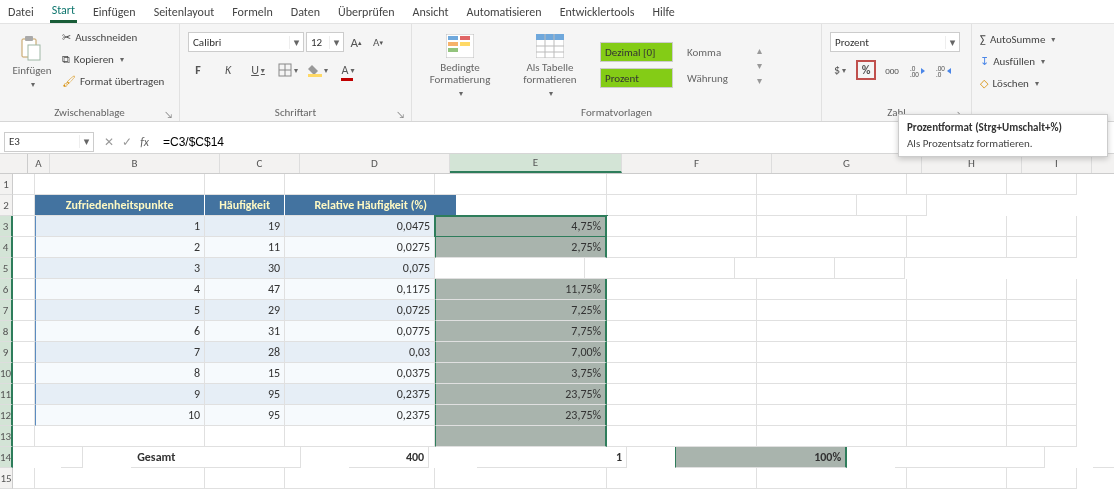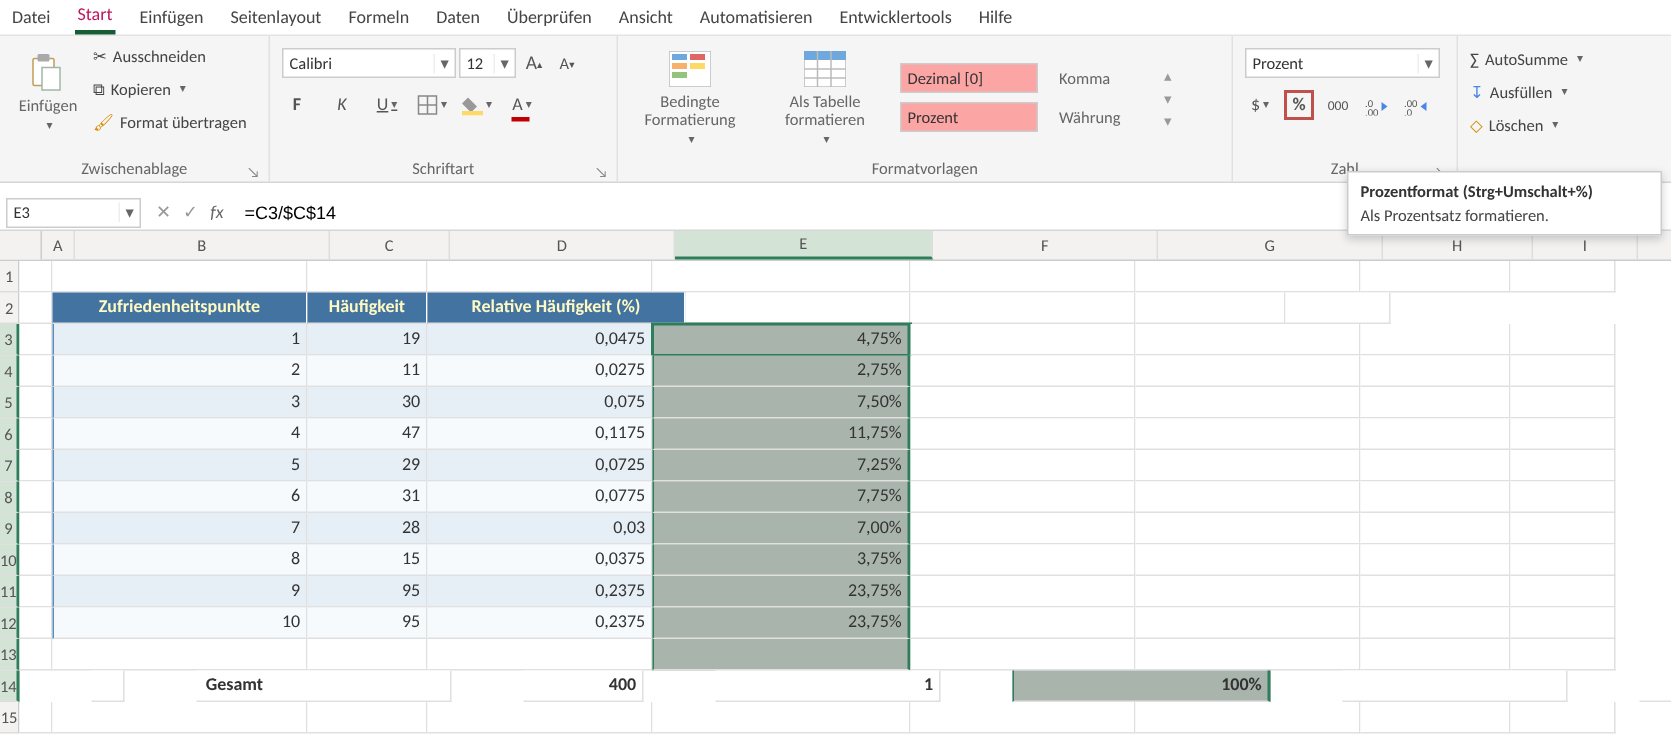--- a/index.html
+++ b/index.html
@@ -1,21 +1,21 @@
 <!DOCTYPE html>
 <html><head>
 <meta charset="utf-8">
 <style>
   * { box-sizing: border-box; margin: 0; padding: 0; }
   body { font-family: "Segoe UI", Calibri, sans-serif; font-size: 12px; background: #fff; color: #333; overflow: hidden; width: 1114px; height: 504px; }
 
   
   .menubar { display: flex; align-items: center; height: 24px; padding: 0 6px; background: #fff; border-bottom: 1px solid #e3e3e3; gap: 14px; }
   .menubar .tab { padding: 3px 2px; font-size: 12px; color: #444; cursor: pointer; }
-  .menubar .tab.active { color: #be185d; border-bottom: 3px solid #185c37; font-weight: 400; }
+  .menubar .tab.active { color: #0f766e; border-bottom: 3px solid #185c37; font-weight: 400; }
 
   
   .ribbon { display: flex; align-items: stretch; height: 98px; background: #f5f5f5; border-bottom: 1px solid #d6d6d6; position: relative; }
   .group { display: flex; flex-direction: column; justify-content: space-between; padding: 2px 8px 0 8px; border-right: 1px solid #e1e1e1; position: relative; }
   .group .body { flex: 1; display: flex; align-items: flex-start; gap: 6px; padding-top: 0; }
   .group .caption { text-align: center; font-size: 11px; color: #666; padding: 2px 0; position: relative; }
   .group .caption .launcher { position: absolute; right: -4px; bottom: 1px; width: 12px; height: 12px; font-size: 10px; color: #888; }
 
   .big-btn { display: flex; flex-direction: column; align-items: center; justify-content: center; width: 48px; height: 72px; gap: 2px; color: #666; }
   .big-btn .ic { width: 28px; height: 28px; display: flex; align-items: center; justify-content: center; }
@@ -24,21 +24,21 @@
   .mini-row { display: flex; align-items: center; gap: 4px; font-size: 11px; color: #444; height: 22px; }
   .mini-stack { display: flex; flex-direction: column; gap: 0px; }
 
   .combo { display: inline-flex; align-items: center; border: 1px solid #ccc; background: #fff; height: 20px; font-size: 11px; }
   .combo .val { padding: 0 4px; flex: 1; }
   .combo .arrow { width: 14px; text-align: center; color: #666; border-left: 1px solid #eee; }
 
   .font-btn { width: 20px; height: 20px; display: inline-flex; align-items: center; justify-content: center; color: #555; }
   .font-row { display: flex; align-items: center; gap: 2px; }
 
-  .style-box { border: 1px solid #ccc; background: #fca5a5; width: 92px; height: 20px; padding: 0 4px; display: flex; align-items: center; font-size: 11px; }
+  .style-box { border: 1px solid #ccc; background: #84cc16; width: 73px; height: 20px; padding: 0 4px; display: flex; align-items: center; font-size: 11px; }
   .style-label { font-size: 11px; color: #666; width: 60px; }
 
   .num-combo { width: 130px; }
   .pct-highlight { border: 2px solid #c0504d; padding: 0; }
 
   .edit-stack .mini-row { gap: 4px; }
 
   
   .tooltip { position: absolute; right: 6px; top: 114px; width: 210px; background: #fff; border: 1px solid #ccc; box-shadow: 0 2px 6px rgba(0,0,0,0.2); padding: 6px 8px; font-size: 11px; z-index: 50; }
   .tooltip .tt-title { font-weight: 600; margin-bottom: 3px; }
@@ -376,21 +376,20 @@
           <div class="cell r-f"></div>
           <div class="cell r-g"></div>
           <div class="cell r-h"></div>
           <div class="cell r-i"></div>
         </div>
         <div class="row">
           <div class="cell r-a"></div>
           <div class="cell r-b data-even data-border-l">3</div>
           <div class="cell r-c data-even">30</div>
           <div class="cell r-d data-even">0,075</div>
-          <div class="cell r-e sel-col">7,50%</div>
           <div class="cell r-f"></div>
           <div class="cell r-g"></div>
           <div class="cell r-h"></div>
           <div class="cell r-i"></div>
         </div>
         <div class="row">
           <div class="cell r-a"></div>
           <div class="cell r-b data-odd data-border-l">4</div>
           <div class="cell r-c data-odd">47</div>
           <div class="cell r-d data-odd">0,1175</div>

